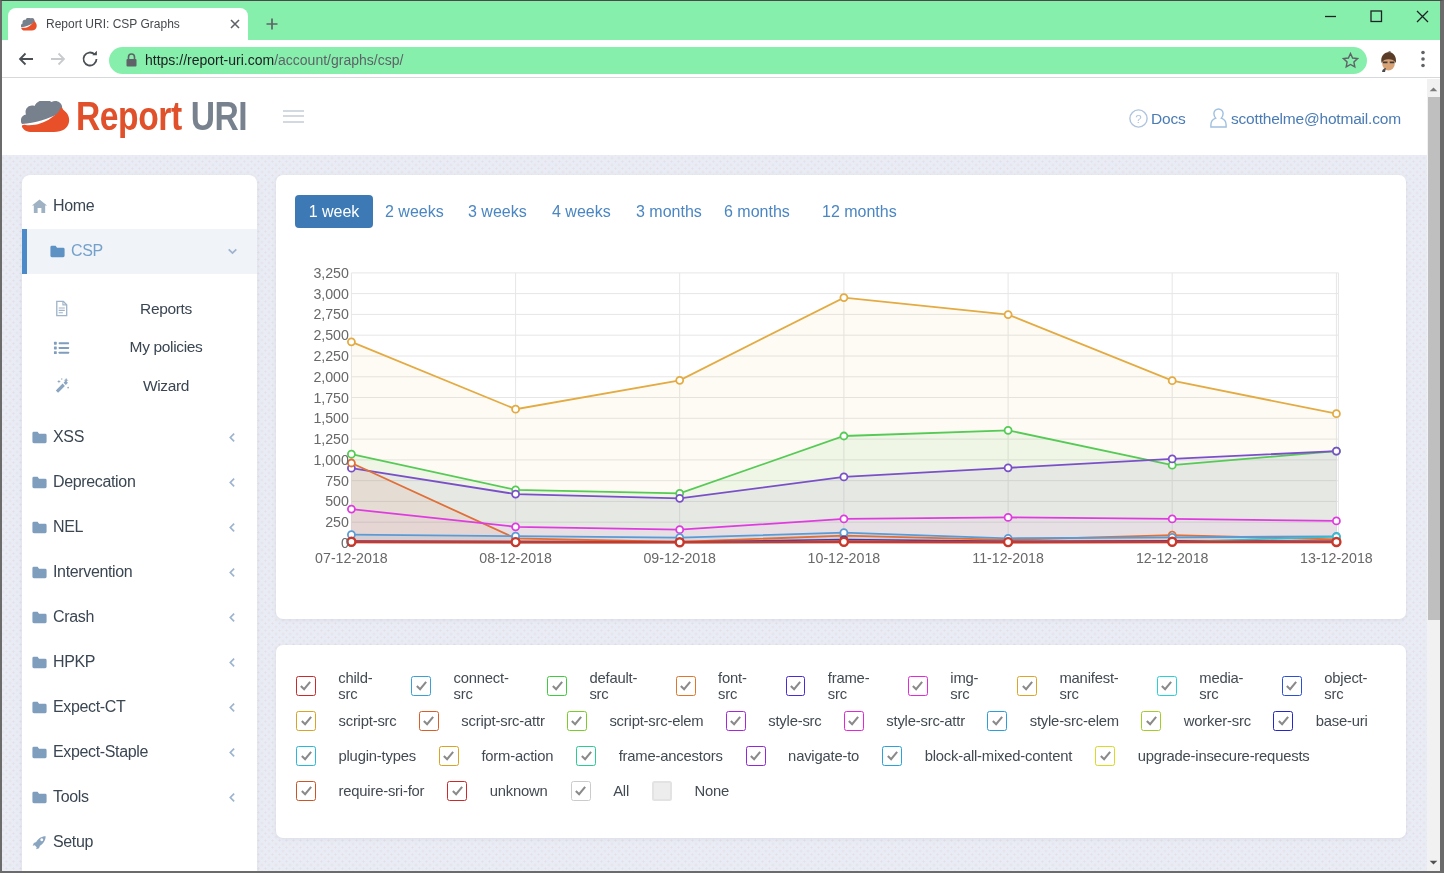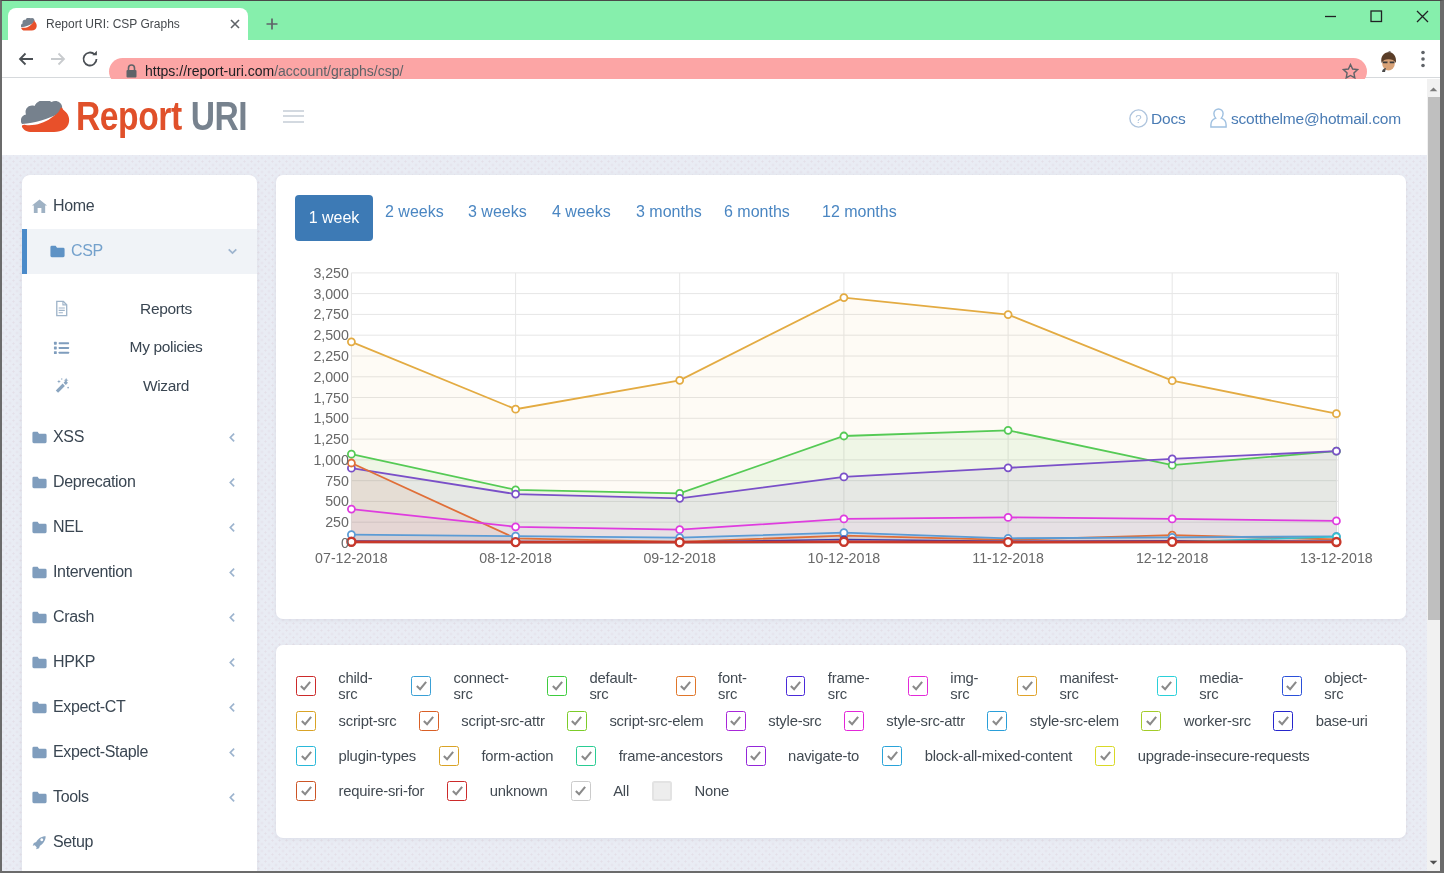--- a/index.html
+++ b/index.html
@@ -8,21 +8,21 @@
 
 #tabstrip { position:absolute; left:0; top:0; width:100%; height:39px; background:#86efac; }
 #tab { position:absolute; left:6px; top:7px; width:240px; height:32px; background:#fff; border-radius:8px 8px 0 0; }
 #tab .fav { position:absolute; left:13px; top:10px; }
 #tab .title { position:absolute; left:38px; top:9px; font-size:12px; color:#45494d; white-space:nowrap; }
 #tab .close { position:absolute; left:218px; top:7px; width:18px; height:18px; }
 #newtab { position:absolute; left:258px; top:11px; width:24px; height:24px; }
 .wc { position:absolute; top:0; width:46px; height:30px; }
 
 #toolbar { position:absolute; left:0; top:39px; width:100%; height:38px; background:#fff; border-bottom:1px solid #d6d9dc; }
-#omni { position:absolute; left:107px; top:18px; width:1258px; height:27px; background:#fca5a5; border-radius:14px; }
+#omni { position:absolute; left:107px; top:7px; width:1258px; height:27px; background:#86efac; border-radius:14px; }
 #url { position:absolute; left:36px; top:5.2px; font-size:14px; color:#202124; white-space:nowrap; }
 #url .gray { color:#5f6368; }
 
 #page { position:absolute; left:0; top:78px; width:1438px; height:792px; background:#e9ecf4; overflow:hidden;
   background-image: radial-gradient(circle, rgba(206,180,190,0.22) 0.75px, rgba(0,0,0,0) 1.35px),
                     radial-gradient(circle, rgba(206,180,190,0.22) 0.75px, rgba(0,0,0,0) 1.35px);
   background-size:7px 7px; background-position:1px 2px, 4.5px 5.5px; }
 #pagehead { position:absolute; left:0; top:0; width:1425px; height:76px; background:#fff; }
 #logo { position:absolute; left:19px; top:22px; }
 #logotext { position:absolute; left:74px; top:15px; font-size:40px; font-weight:bold; letter-spacing:-0.5px; color:#e0502a; transform:scaleX(0.84); transform-origin:0 0; white-space:nowrap; }
@@ -41,21 +41,21 @@
 .chev { margin-right:18px; }
 .sbi.csp { background:#f0f3f7; border-left:5px solid #4a8ac9; padding-left:22px; color:#74a1cc; }
 .sub { padding-top:16px; margin-bottom:9.5px;text-align:center; }
 .subi { height:38.5px; padding-left:31px; font-size:15.5px; }
 .subi.graphs { background:#eef2f7; color:#639bce; }
 
 #chartcard { position:absolute; left:274px; top:96px; width:1130px; height:444px; background:#fff; border-radius:7px; box-shadow:0 1px 4px rgba(60,70,90,0.08); }
 #cbcard { position:absolute; left:274px; top:566px; width:1130px; height:193px; background:#fff; border-radius:7px; box-shadow:0 1px 4px rgba(60,70,90,0.08); padding:23px 0 0 20px; }
 
 .ptab { position:absolute; top:28px; font-size:16px; color:#4a86c2; }
-#ptab1 { position:absolute; left:19px; top:20px; width:78px; height:46px; background:#3d7ab5; border-radius:4px; color:#fff; font-size:16px; display:flex; align-items:center; justify-content:center; }
+#ptab1 { position:absolute; left:19px; top:20px; width:78px; height:33px; background:#3d7ab5; border-radius:4px; color:#fff; font-size:16px; display:flex; align-items:center; justify-content:center; }
 
 .cbrow { height:35px; display:flex; align-items:center; }
 .cbi { display:inline-flex; align-items:center; margin-right:20.5px;gap:12px; }
 .cbrow:nth-child(2) .cbi { margin-right:22.3px; }
 .cbrow:nth-child(3) .cbi, .cbrow:nth-child(4) .cbi { margin-right:23px; }
 .cb { width:20px; height:20px; border:1.8px solid #888; border-radius:2.5px; background:#fff; display:inline-flex; align-items:center; justify-content:center; }
 .cb.none { border:2px solid #e3e3e3; background:#ededed; width:20px; height:20px; }
 .cbl { margin-left:10.5px; font-size:14.8px; letter-spacing:-0.2px; color:#424a52; }
 svg { display:block; }
 </style></head>

